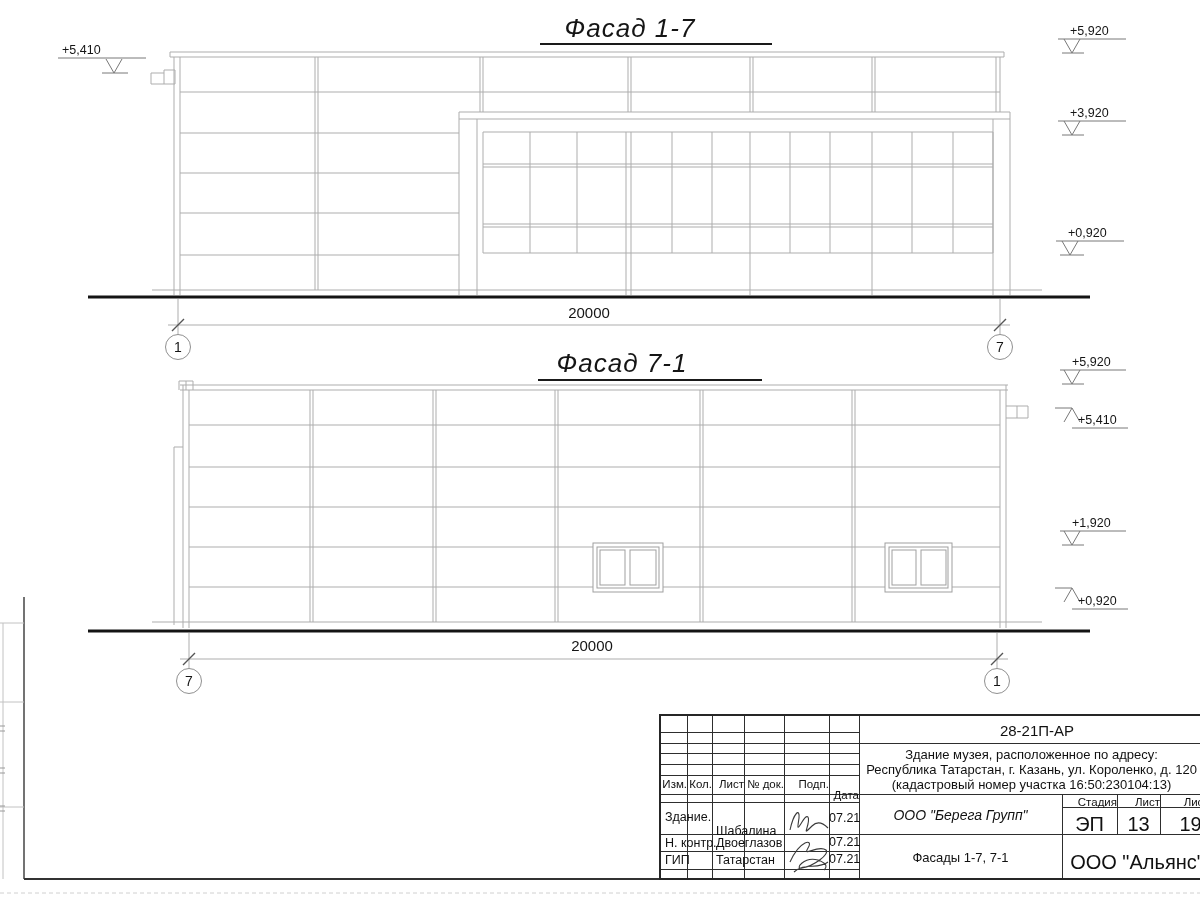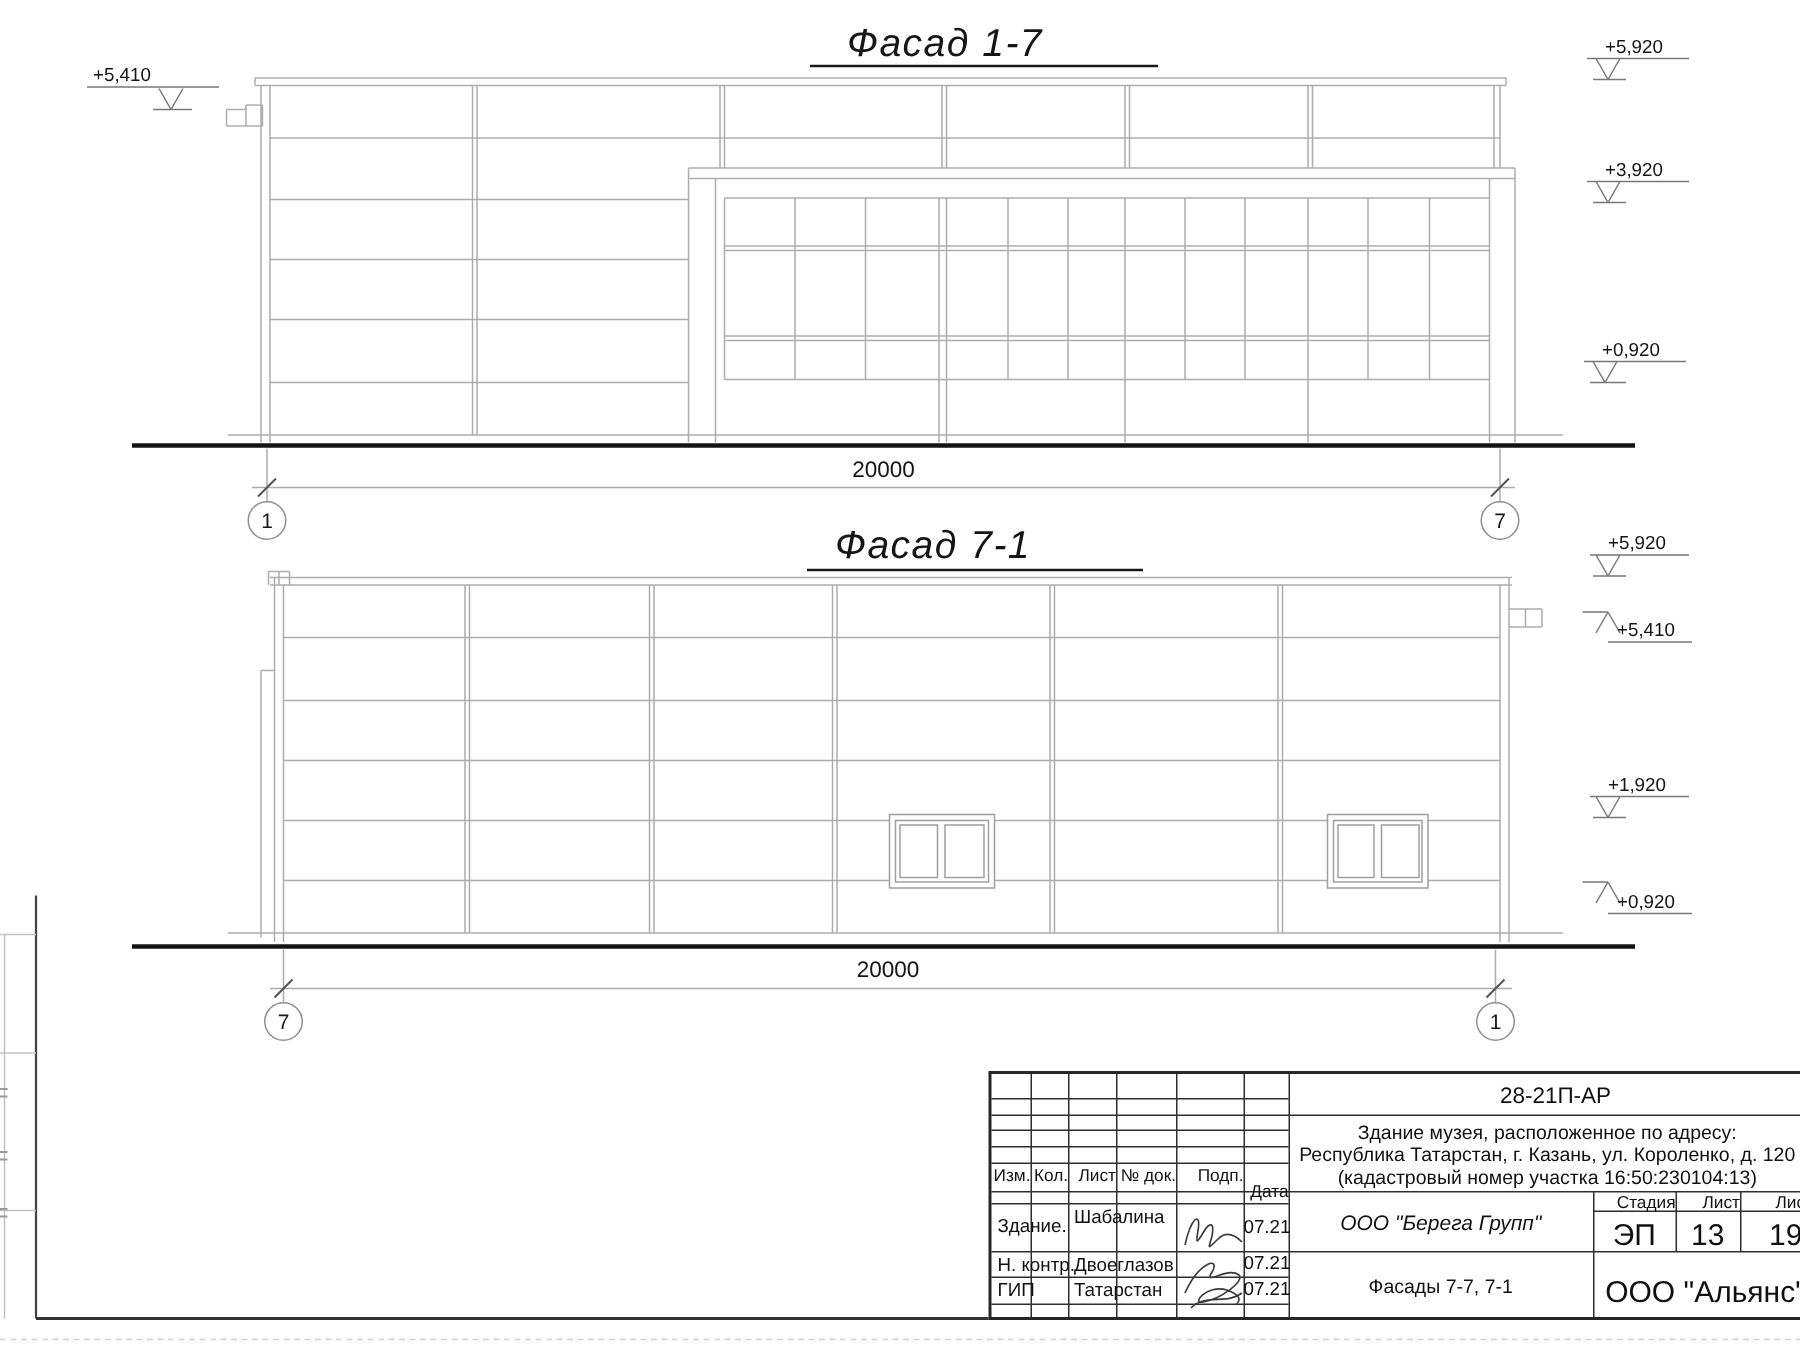--- a/index.html
+++ b/index.html
@@ -187,21 +187,21 @@
     <div class="hl" style="left:0;top:153px;width:198px"></div>
 
     <span class="h cc" style="left:0;width:26px;top:62px">Изм.</span>
     <span class="h cc" style="left:26px;width:25px;top:62px">Кол.</span>
     <span class="h cc" style="left:51px;width:32px;top:62px">Лист</span>
     <span class="h cc" style="left:83px;width:40px;top:62px">№ док.</span>
     <span class="h cc" style="left:123px;width:45px;top:62px">Подп.</span>
     <span class="h cc" style="left:168px;width:30px;top:73px">Дата</span>
 
     <span class="r" style="left:4px;top:94px">Здание.</span>
-    <span class="r" style="left:55px;top:88px">Шабалина</span>
+    <span class="r" style="left:55px;top:108px">Шабалина</span>
     <span class="r cc" style="left:168px;width:30px;top:95px">07.21</span>
 
     <span class="r" style="left:4px;top:120px">Н. контр.</span>
     <span class="r" style="left:55px;top:120px">Двоеглазов</span>
     <span class="r cc" style="left:168px;width:30px;top:119px">07.21</span>
 
     <span class="r" style="left:4px;top:137px">ГИП</span>
     <span class="r" style="left:55px;top:137px">Татарстан</span>
     <span class="r cc" style="left:168px;width:30px;top:136px">07.21</span>
 
@@ -212,21 +212,21 @@
       <path d="M6,30 C16,8 30,6 24,16 C18,26 34,12 42,18 C46,22 30,34 18,36 C10,38 20,24 34,28 C42,31 44,34 40,38 M10,40 C20,30 34,38 44,30" fill="none" stroke="#3a3a3a" stroke-width="1.1"></path>
     </svg>
 
     <span class="code cc" style="left:198px;width:356px;top:6px">28-21П-АР</span>
 
     <span class="addr" style="left:198px;width:345px;top:31px">Здание музея, расположенное по адресу:</span>
     <span class="addr" style="left:198px;width:345px;top:46px">Республика Татарстан, г. Казань, ул. Короленко, д. 120</span>
     <span class="addr" style="left:198px;width:345px;top:61px">(кадастровый номер участка 16:50:230104:13)</span>
 
     <span class="des cc" style="left:198px;width:203px;top:91px">ООО "Берега Групп"</span>
-    <span class="sn cc" style="left:198px;width:203px;top:134px">Фасады 7-7, 7-1</span>
+    <span class="sn cc" style="left:198px;width:203px;top:134px">Фасады 1-7, 7-1</span>
 
     <span class="h cc" style="left:401px;width:55px;top:80px">Стадия</span>
     <span class="h cc" style="left:456px;width:43px;top:80px">Лист</span>
     <span class="h cc" style="left:499px;width:61px;top:80px">Листов</span>
     <span class="big cc" style="left:401px;width:55px;top:97px">ЭП</span>
     <span class="big cc" style="left:456px;width:43px;top:97px">13</span>
     <span class="big cc" style="left:499px;width:61px;top:97px">19</span>
 
     <span class="big cc" style="left:401px;width:150px;top:135px">ООО "Альянс"</span>
   </div>

